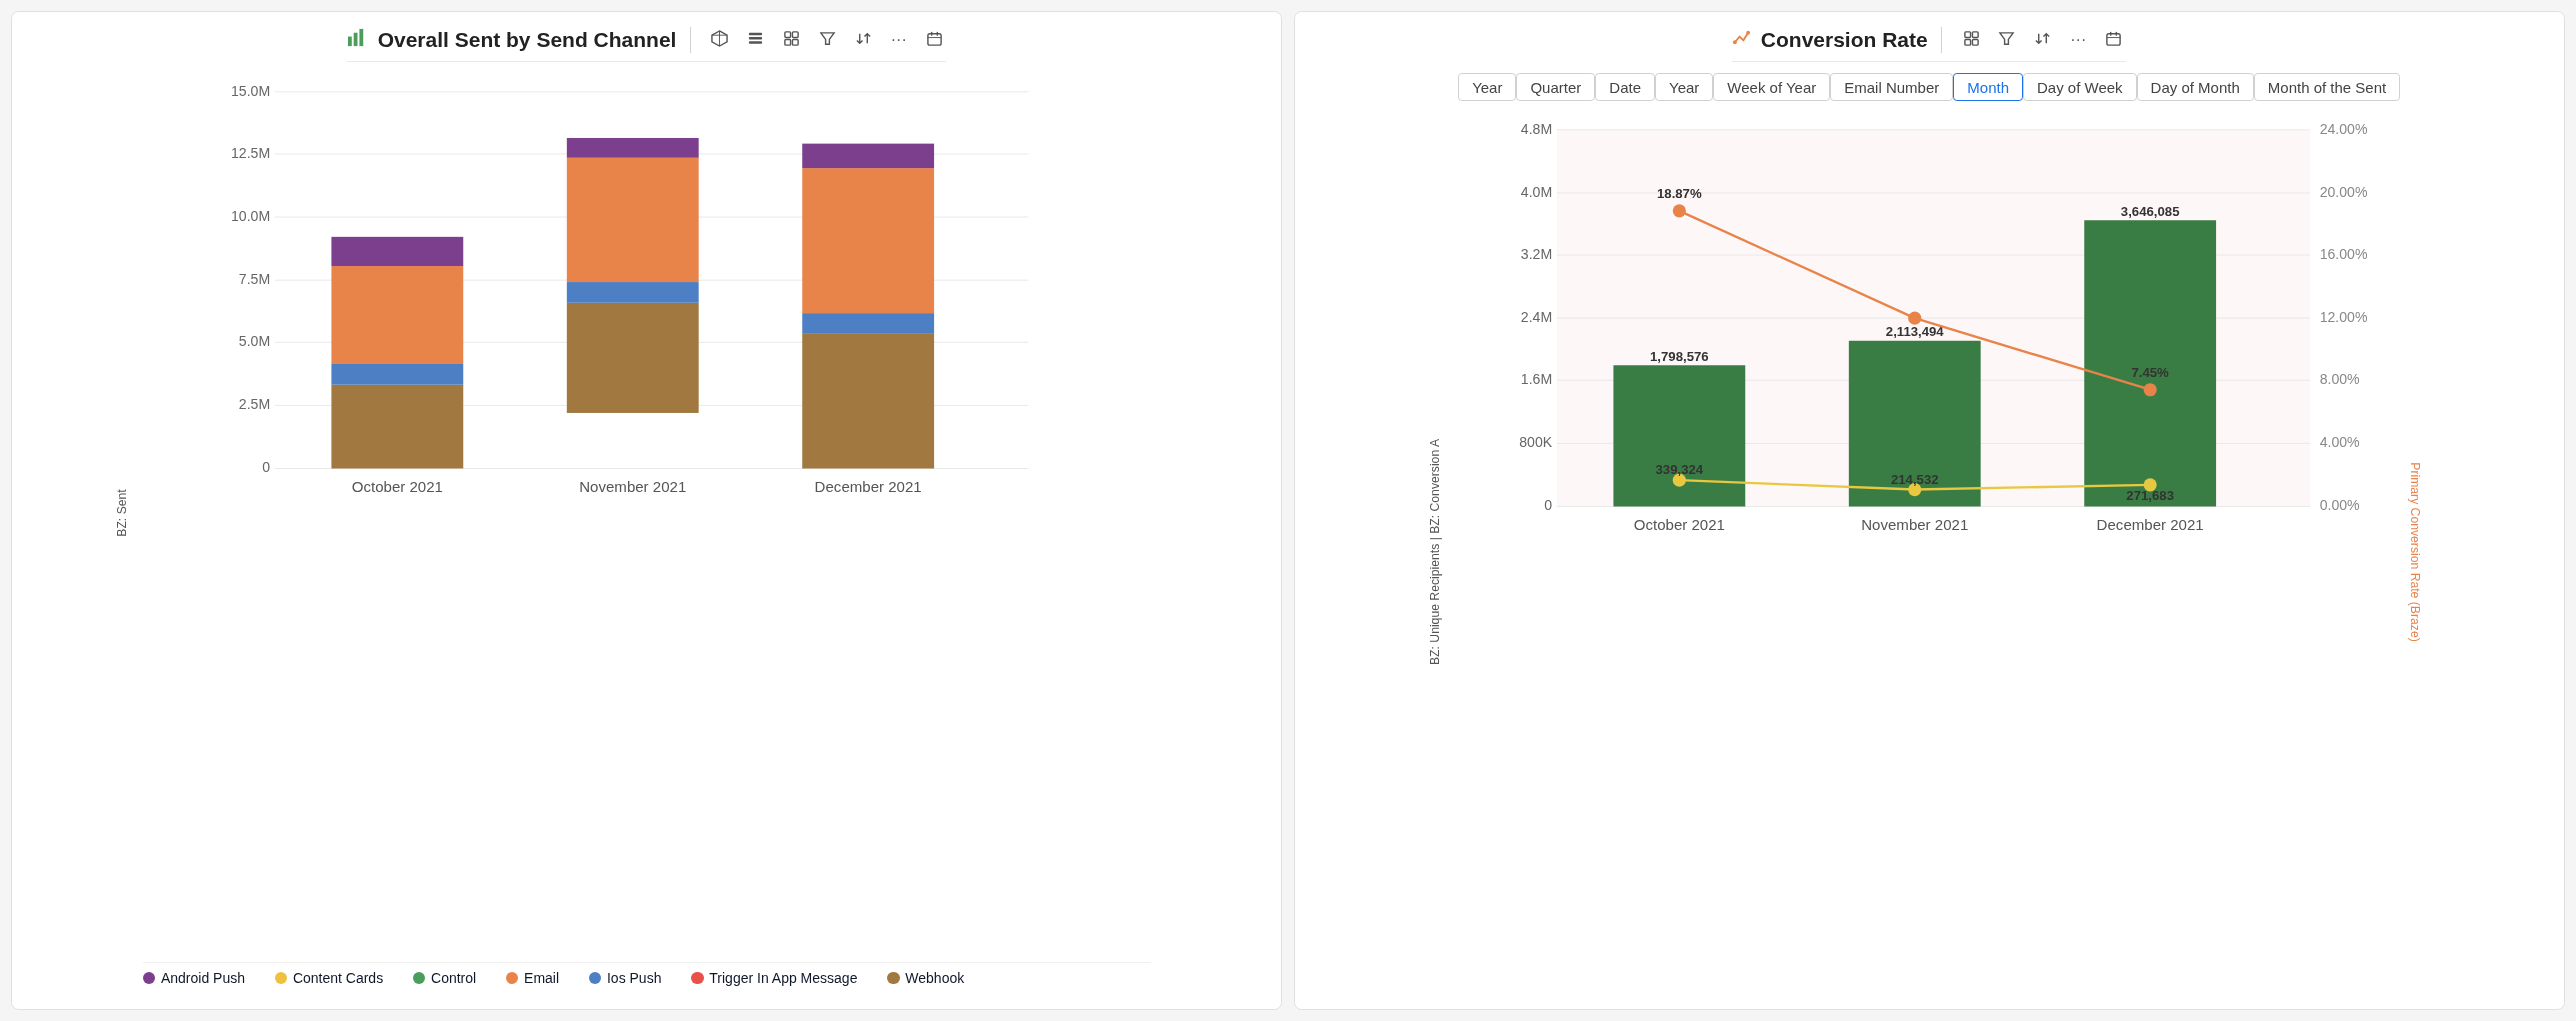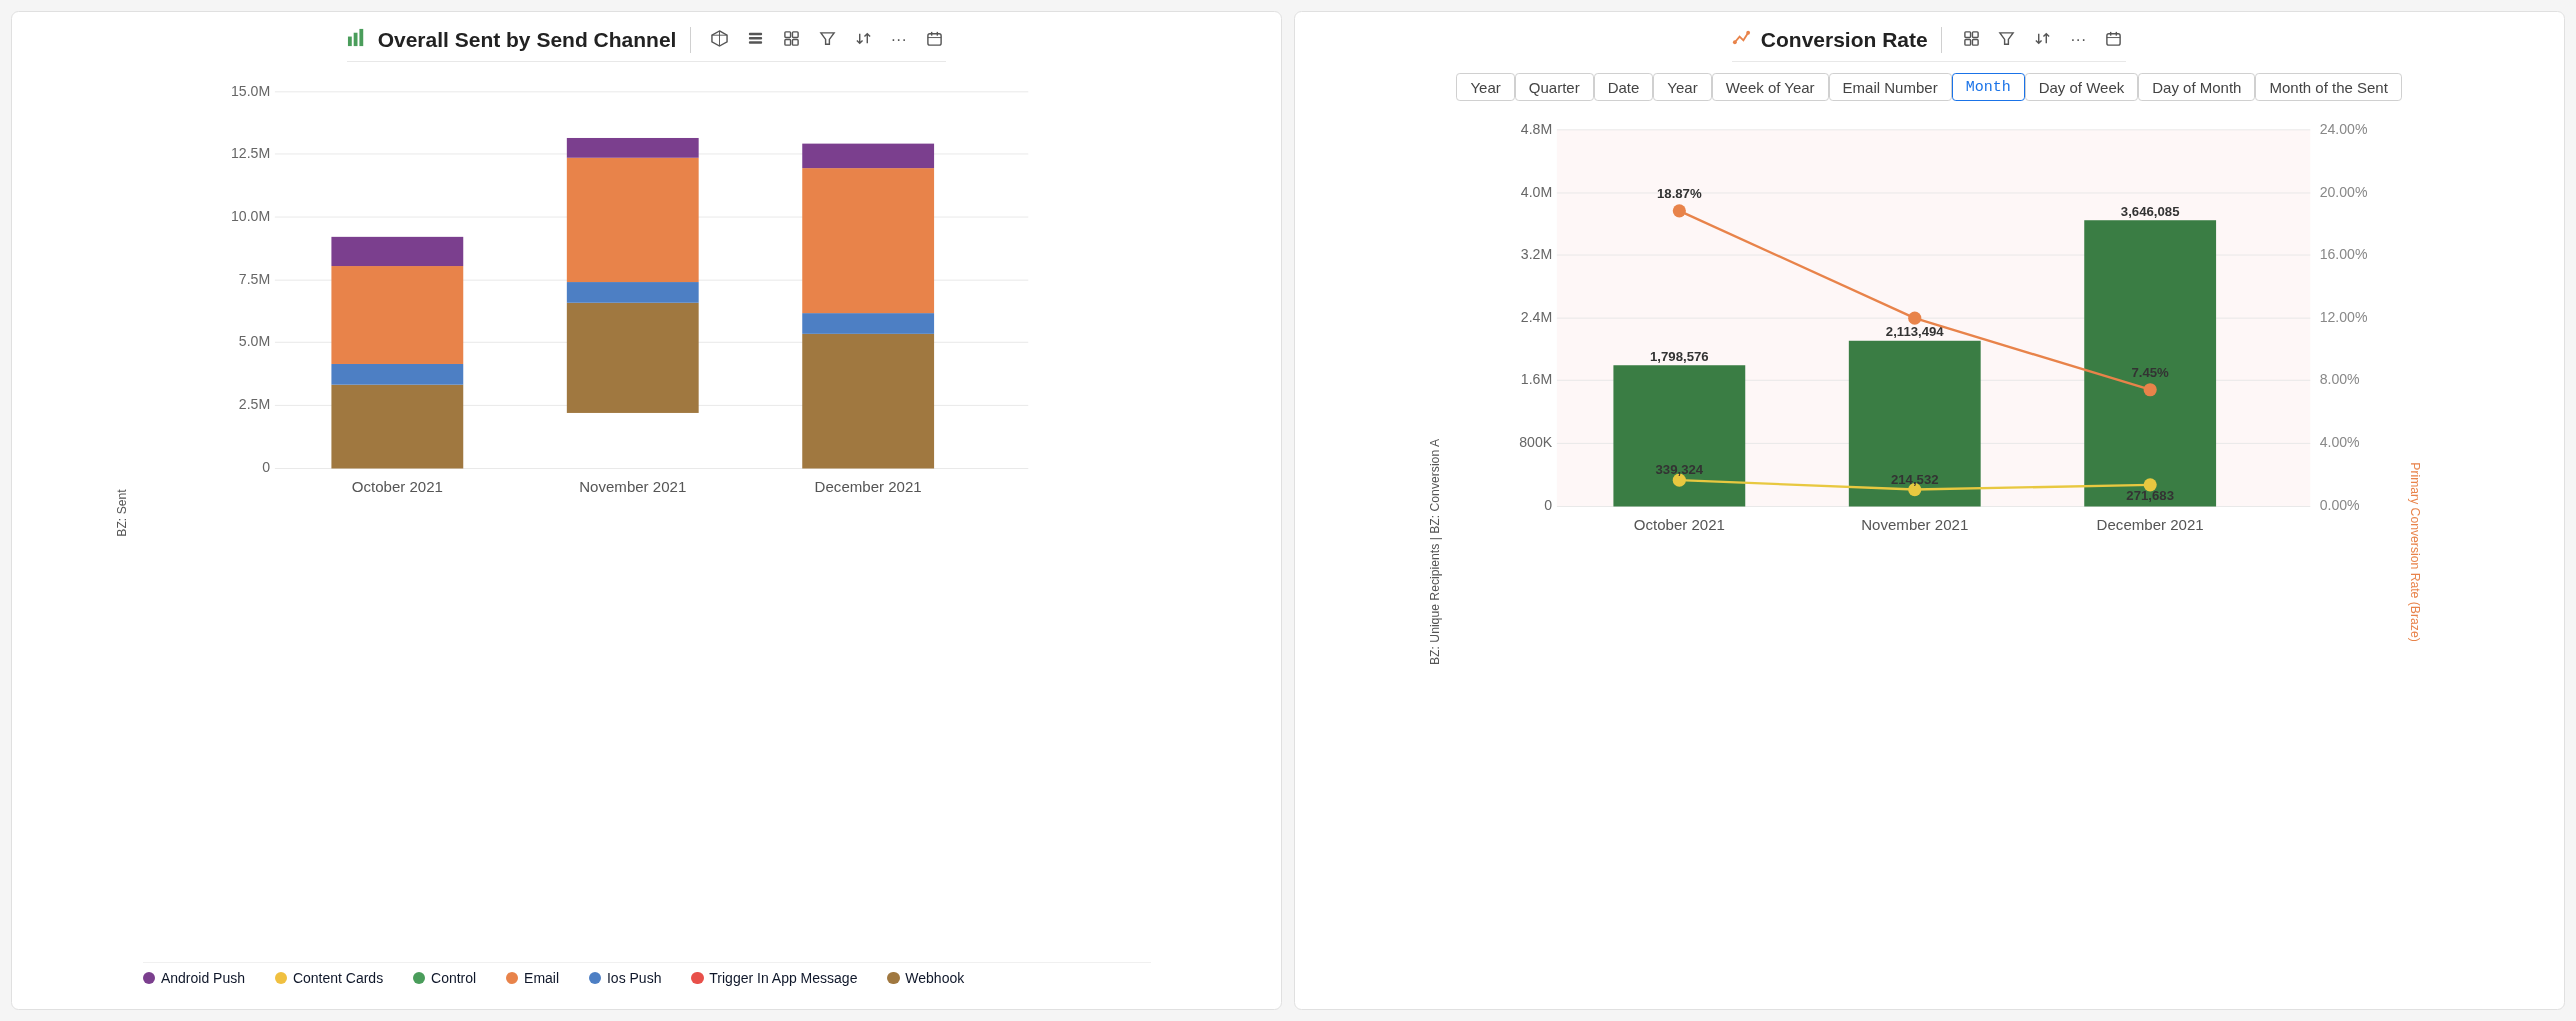--- a/index.html
+++ b/index.html
@@ -71,21 +71,20 @@
       border: 0.9px solid #d0d0d0;
       border-radius: 3.8px;
       cursor: pointer;
       color: #444;
       background: #fff;
     }
     .time-tab.active {
       border-color: #1a73e8;
       color: #1a73e8;
       font-weight: 500;
-      font-family: Liberation Mono, monospace;
     }
     
     .chart-area {
       flex: 1;
       position: relative;
       display: flex;
       flex-direction: column;
     }
     svg {
       overflow: visible;

